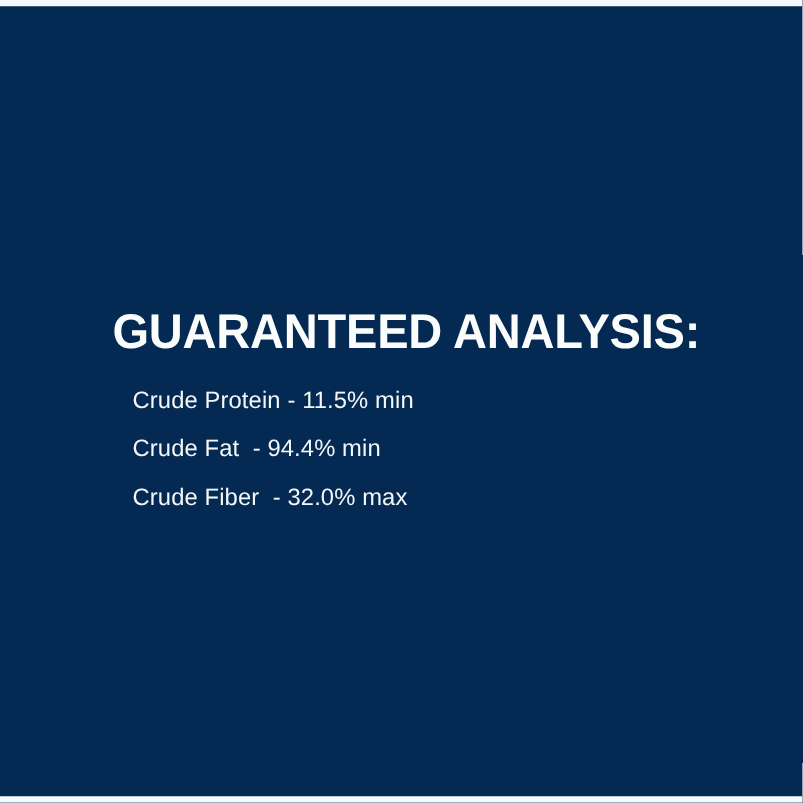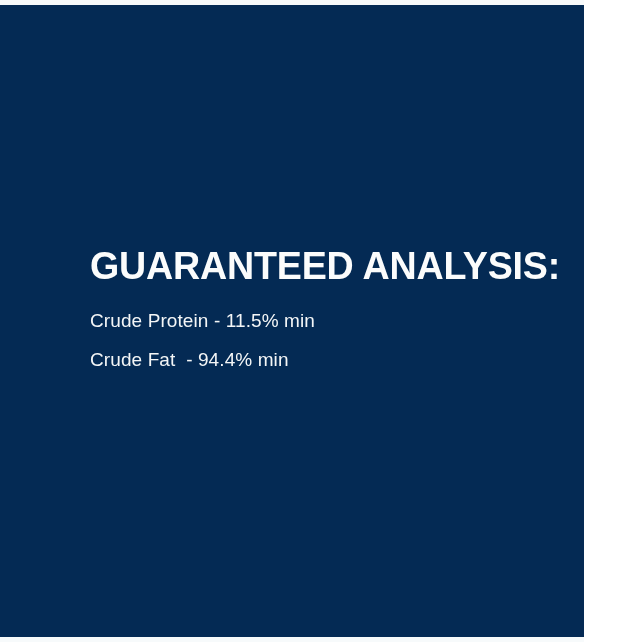--- a/index.html
+++ b/index.html
@@ -3,21 +3,21 @@
 <meta charset="utf-8">
 <style>
   html, body {
     margin: 0;
     padding: 0;
     background: #ffffff;
   }
 
   .canvas {
     position: relative;
-    width: 584px;
+    width: 642px;
     height: 642px;
     overflow: hidden;
     background: #042a54;
     font-family: "Liberation Sans", sans-serif;
     text-decoration: underline;
     -webkit-font-smoothing: antialiased;
   }
 
   
   .edge-strip {
@@ -44,21 +44,21 @@
     font-size: 39px;
     font-weight: 700;
     line-height: 44px;
     letter-spacing: -0.2px;
     transform: scaleX(0.965);
     transform-origin: left center;
     white-space: nowrap;
   }
 
   .ga-list {
-    margin: 0;
+    margin: 16px;
     padding: 0;
     list-style: none;
     margin-top: 13px;
   }
 
   .ga-item {
     color: #f4f6f7;
     font-family: "Liberation Sans", sans-serif;
     font-size: 19px;
     font-weight: 400;
@@ -74,19 +74,20 @@
 
   <div class="edge-strip top"></div>
 
   <div class="panel">
 
     <h1 class="ga-heading">GUARANTEED ANALYSIS:</h1>
 
     <ul class="ga-list">
       <li class="ga-item">Crude Protein - 11.5% min</li>
       <li class="ga-item">Crude Fat  - 94.4% min</li>
+      <li class="ga-item">Crude Fiber  - 32.0% max</li>
     </ul>
 
   </div>
 
   <div class="edge-strip bottom"></div>
 
 </div>
 
 </body></html>

